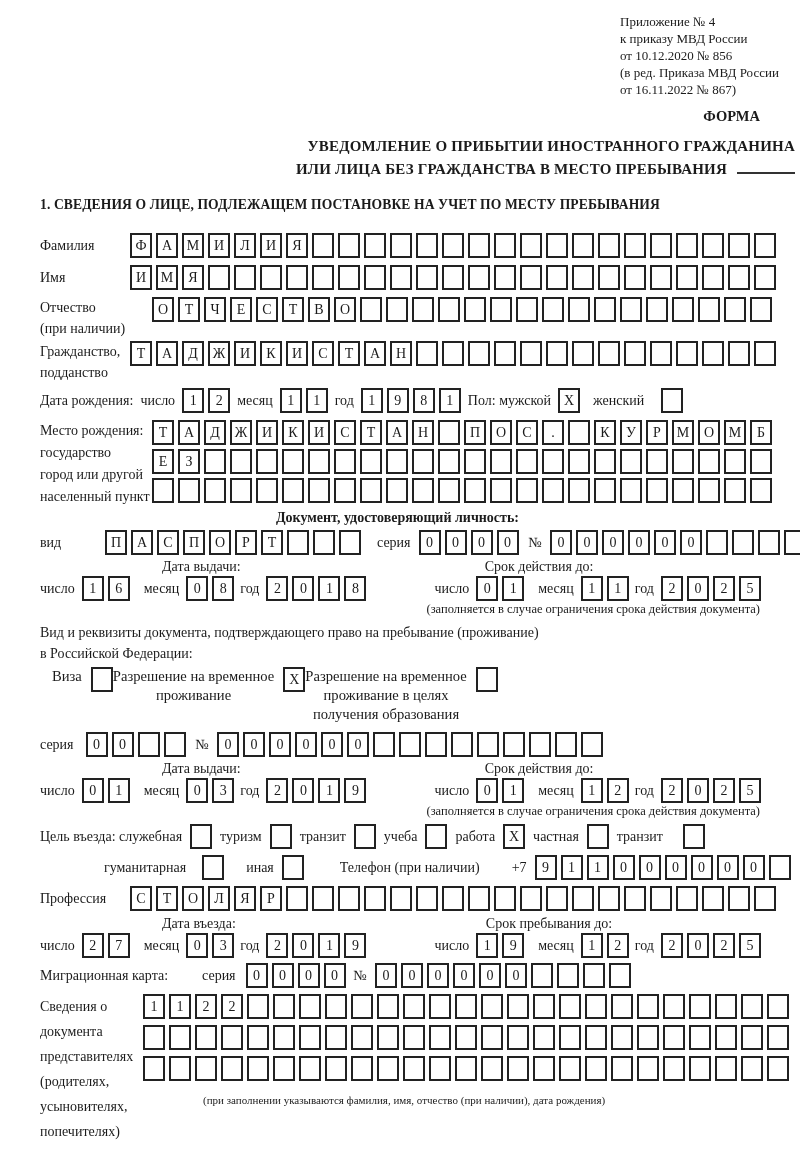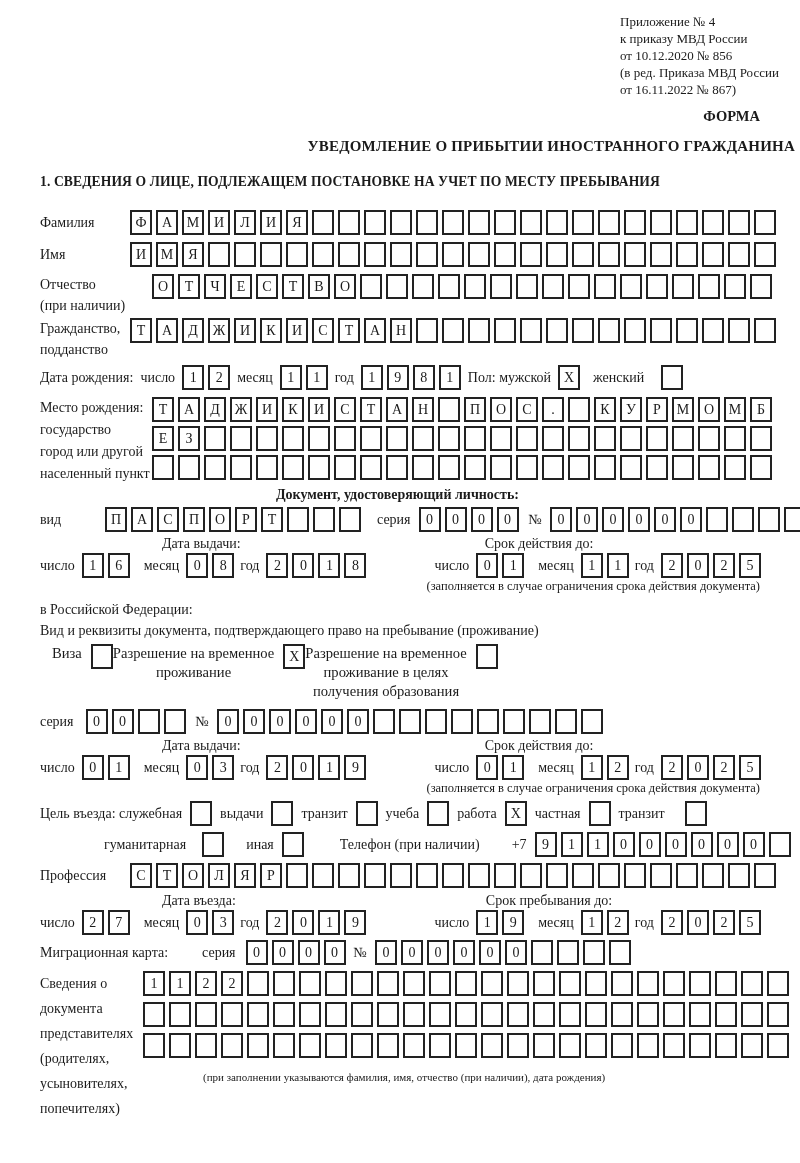--- a/index.html
+++ b/index.html
@@ -52,20 +52,23 @@
     <div>Приложение № 4</div>
     <div>к приказу МВД России</div>
     <div>от 10.12.2020 № 856</div>
     <div>(в ред. Приказа МВД России</div>
     <div>от 16.11.2022 № 867)</div>
   </div>
   <div class="forma b">ФОРМА</div>
 
   <div class="title b">
     <div>УВЕДОМЛЕНИЕ О ПРИБЫТИИ ИНОСТРАННОГО ГРАЖДАНИНА</div>
+    <div>
+      <span>ИЛИ ЛИЦА БЕЗ ГРАЖДАНСТВА В МЕСТО ПРЕБЫВАНИЯ</span><span class="blank"></span>
+    </div>
   </div>
 
   <div class="sect b">1. СВЕДЕНИЯ О ЛИЦЕ, ПОДЛЕЖАЩЕМ ПОСТАНОВКЕ НА УЧЕТ ПО МЕСТУ ПРЕБЫВАНИЯ</div>
 
   <div class="row">
     <span class="lbl w90">Фамилия</span>
     <span class="cells">
         <span class="cell">Ф</span>
         <span class="cell">А</span>
         <span class="cell">М</span>
@@ -402,22 +405,22 @@
           <span class="cell">2</span>
           <span class="cell">0</span>
           <span class="cell">2</span>
           <span class="cell">5</span>
         </span>
       </span>
   </div>
   <div class="note">(заполняется в случае ограничения срока действия документа)</div>
 
   <div style="line-height:21px;">
+    <div>Вид и реквизиты документа, подтверждающего право на пребывание (проживание)</div>
     <div>в Российской Федерации:</div>
-    <div>Вид и реквизиты документа, подтверждающего право на пребывание (проживание)</div>
   </div>
 
   <div class="cbrow">
     <span class="cb">
       <span class="txt">Виза</span>
       <span class="cells">
           <span class="cell"></span>
         </span>
     </span>
     <span class="cb">
@@ -521,21 +524,21 @@
         </span>
       </span>
   </div>
   <div class="note">(заполняется в случае ограничения срока действия документа)</div>
 
   <div class="purpose">
     <span>Цель въезда: служебная</span>
     <span class="cells">
         <span class="cell"></span>
       </span>
-    <span>выдачи</span>
+    <span>туризм</span>
     <span class="cells">
         <span class="cell"></span>
       </span>
     <span>транзит</span>
     <span class="cells">
         <span class="cell"></span>
       </span>
     <span>учеба</span>
     <span class="cells">
         <span class="cell"></span>

